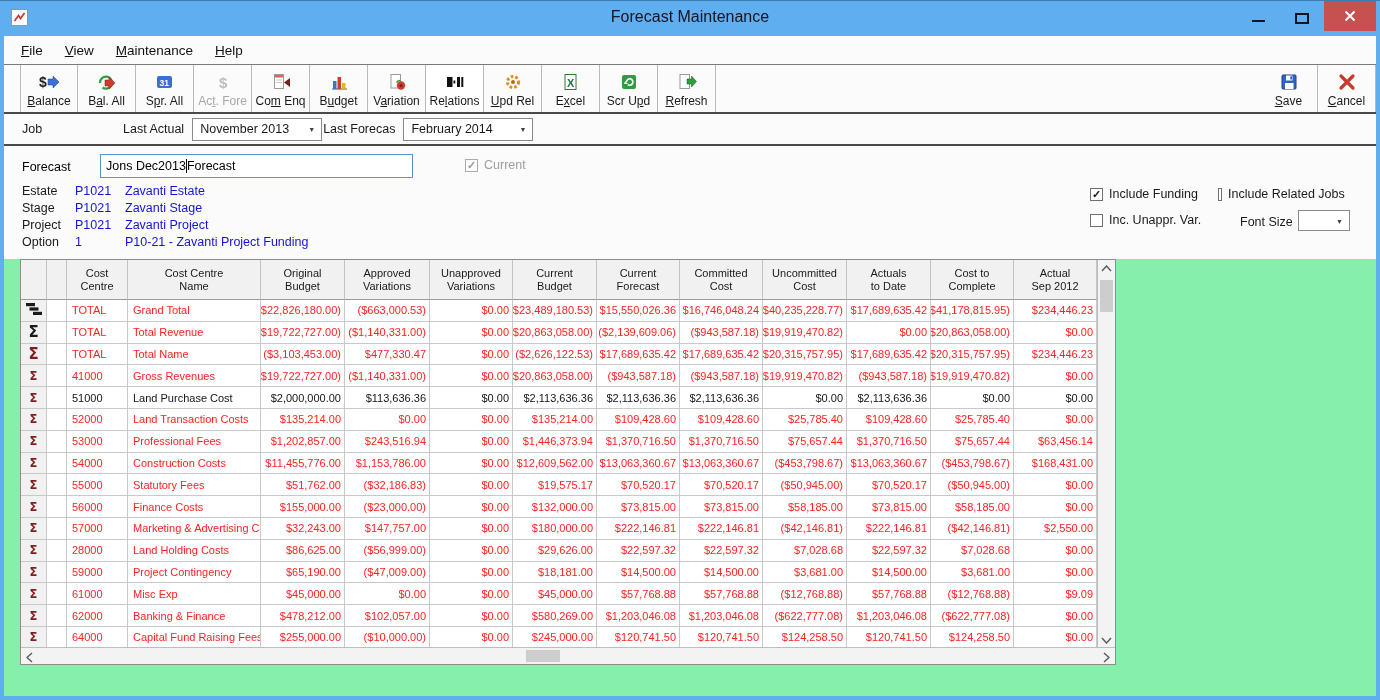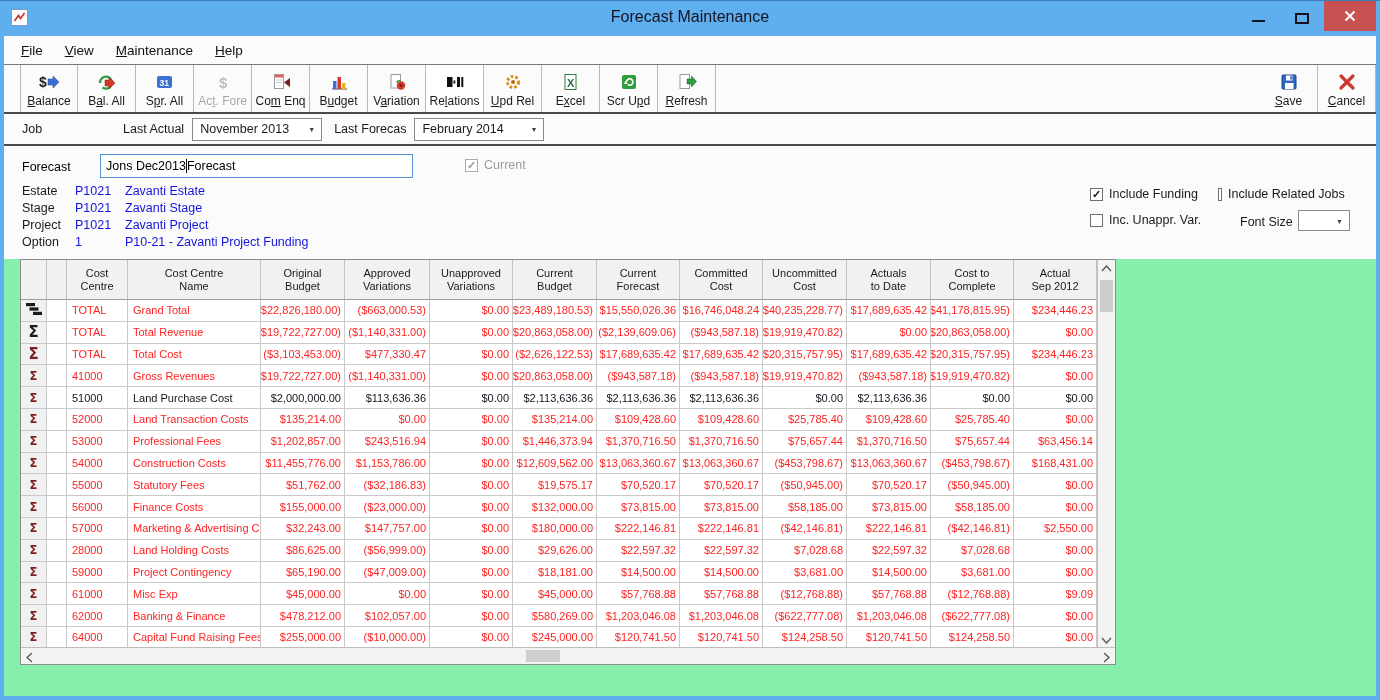--- a/index.html
+++ b/index.html
@@ -273,21 +273,21 @@
         </div>
       </div>
 
     <div class="jobbar">
       <span class="lbl" style="width:83px">Job</span>
       <span class="lbl" style="margin-left:18px">Last Actual</span>
       <div class="combo" style="width:130px; margin-left:8px">
         <span>November 2013</span>
         <span class="arrow">▼</span>
       </div>
-      <span class="lbl" style="margin-left:12px">Last Forecas</span>
+      <span class="lbl" style="margin-left:1px">Last Forecas</span>
       <div class="combo" style="width:130px; margin-left:8px">
         <span>February 2014</span>
         <span class="arrow">▼</span>
       </div>
     </div>
 
     <span class="fc-label">Forecast</span>
     <div class="fc-input">
       <span>Jons Dec2013</span>
         <span class="caret"></span>
@@ -444,21 +444,21 @@
           <div class="gcell num" style="width: 84px;">$0.00</div>
           <div class="gcell num" style="width: 83px;">($20,863,058.00)</div>
           <div class="gcell num" style="width: 83px;">$0.00</div>
         </div>
         <div class="grow row-red">
           <div class="gcell iconcell" style="width: 26px;">
             <span class="sigma sigma-maroon-large">Σ</span>
           </div>
           <div class="gcell" style="width: 20px;"></div>
           <div class="gcell txt" style="width: 61px;">TOTAL</div>
-          <div class="gcell txt" style="width: 133px;">Total Cost</div>
+          <div class="gcell txt" style="width: 133px;">Total Name</div>
           <div class="gcell num" style="width: 84px;">($3,103,453.00)</div>
           <div class="gcell num" style="width: 85px;">$477,330.47</div>
           <div class="gcell num" style="width: 83px;">$0.00</div>
           <div class="gcell num" style="width: 84px;">($2,626,122.53)</div>
           <div class="gcell num" style="width: 83px;">$17,689,635.42</div>
           <div class="gcell num" style="width: 83px;">$17,689,635.42</div>
           <div class="gcell num" style="width: 84px;">($20,315,757.95)</div>
           <div class="gcell num" style="width: 84px;">$17,689,635.42</div>
           <div class="gcell num" style="width: 83px;">($20,315,757.95)</div>
           <div class="gcell num" style="width: 83px;">$234,446.23</div>

